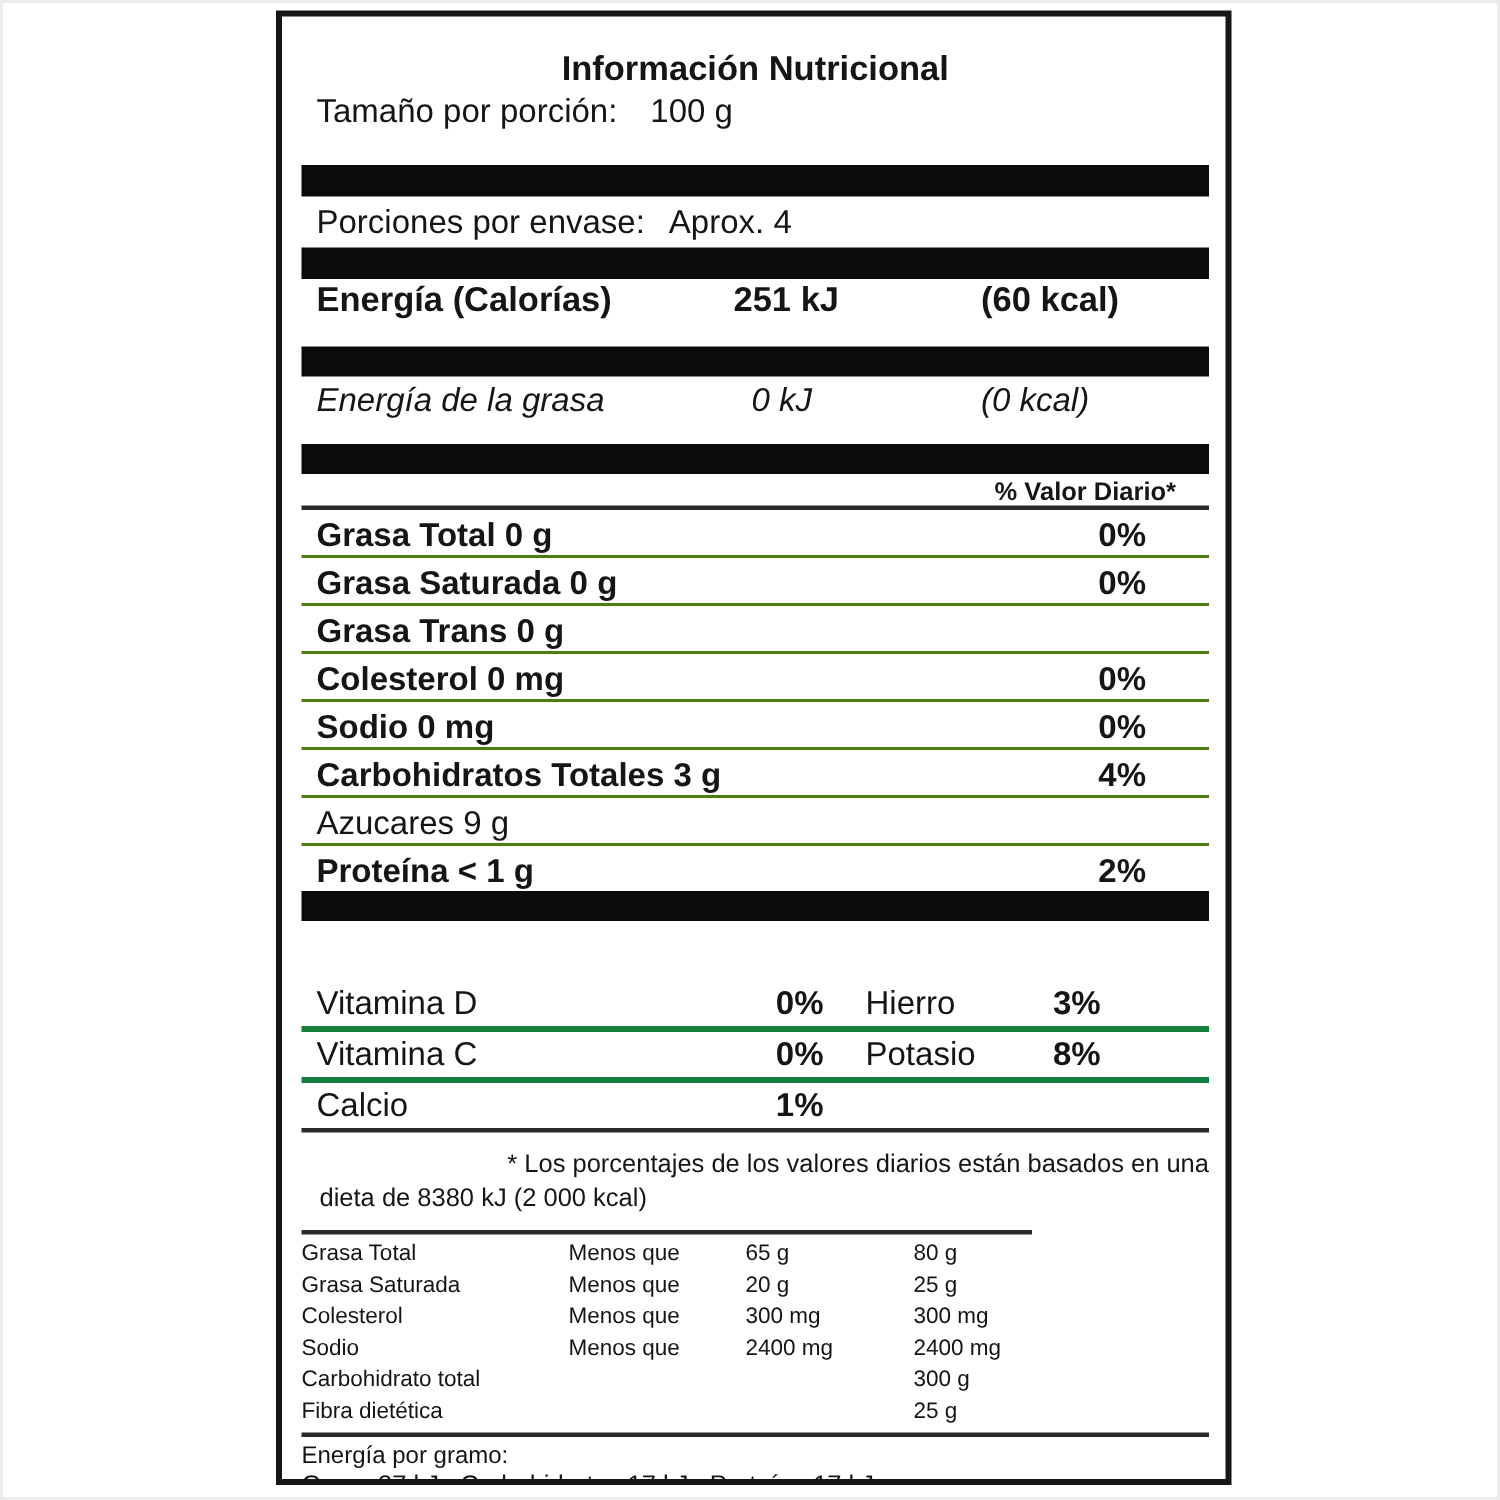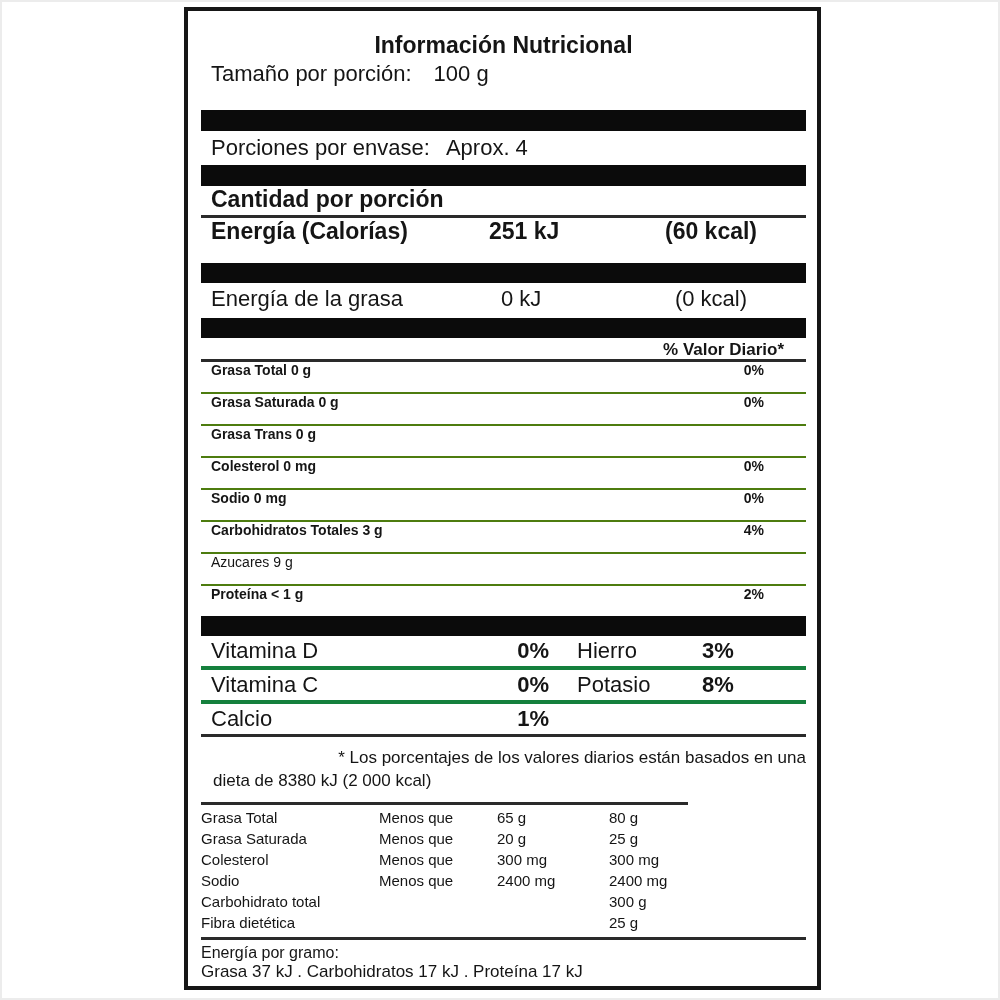--- a/index.html
+++ b/index.html
@@ -38,36 +38,36 @@
   .bar5{height:20px;}
   .cantidad{
     font-weight:bold;font-size:23px;line-height:27px;padding-left:10px;
     border-bottom:3px solid #2a2a2a;padding-bottom:2px;
   }
   .energy-grid{
     display:grid;grid-template-columns:278px 165px 1fr;
     font-size:22px;line-height:25px;padding-left:10px;
   }
   .energy-main{font-weight:bold;font-size:23px;line-height:26px;}
-  .energy-fat{margin-top:3px;margin-bottom:7px;}
-  .energy-grid .kcal{text-align:center;padding-right:38px;}
+  .energy-fat{margin-top:3px;margin-bottom:17px;font-style:italic;}
+  .energy-grid .kcal{text-align:left;padding-right:38px;}
   .energy-fat .kj{padding-left:12px;}
   .dv-header{
     font-weight:bold;font-size:17px;line-height:19px;text-align:right;
     padding-right:22px;margin-top:2px;
   }
   .nutrient-rows{border-top:3px solid #2a2a2a;}
   .nutrient-row{
-    display:flex;justify-content:space-between;align-items:flex-start;
-    height:30px;font-size:14px;padding-left:10px;
+    display:flex;justify-content:space-between;align-items:flex-end;
+    height:30px;font-size:22px;padding-left:10px;
   }
   .nutrient-row + .nutrient-row{border-top:2px solid #4d7c0f;}
   .nutrient-row .pct{font-weight:bold;margin-right:42px;}
   .nutrient-row.bold .name{font-weight:bold;}
-  .vitamin-rows{border-bottom:3px solid #2a2a2a;}
+  .vitamin-rows{border-bottom:3px solid #2a2a2a;margin-top:40px;}
   .vitamin-row{
     display:grid;grid-template-columns:293px 45px 28px 125px 1fr;
     align-items:center;height:30px;font-size:22px;padding-left:10px;
   }
   .vitamin-row + .vitamin-row{border-top:4px solid #15803d;}
   .vitamin-row .pct{font-weight:bold;text-align:right;}
   .vitamin-row .pct2{font-weight:bold;text-align:left;}
   .footnote{
     margin-top:9px;font-size:17px;line-height:23px;padding-left:12px;
   }
@@ -97,21 +97,20 @@
     </div>
 
     <div class="bar bar1"></div>
 
     <div class="line-row porciones-row">
       <span>Porciones por  envase:</span><span class="gap"></span><span>Aprox. 4</span>
     </div>
 
     <div class="bar bar2"></div>
 
-    <div class="cantidad">Cantidad por porción</div>
 
     <div class="energy-grid energy-main">
       <span>Energía (Calorías)</span>
       <span class="kj">251  kJ</span>
       <span class="kcal">(60 kcal)</span>
     </div>
 
     <div class="bar bar3"></div>
 
     <div class="energy-grid energy-fat">

